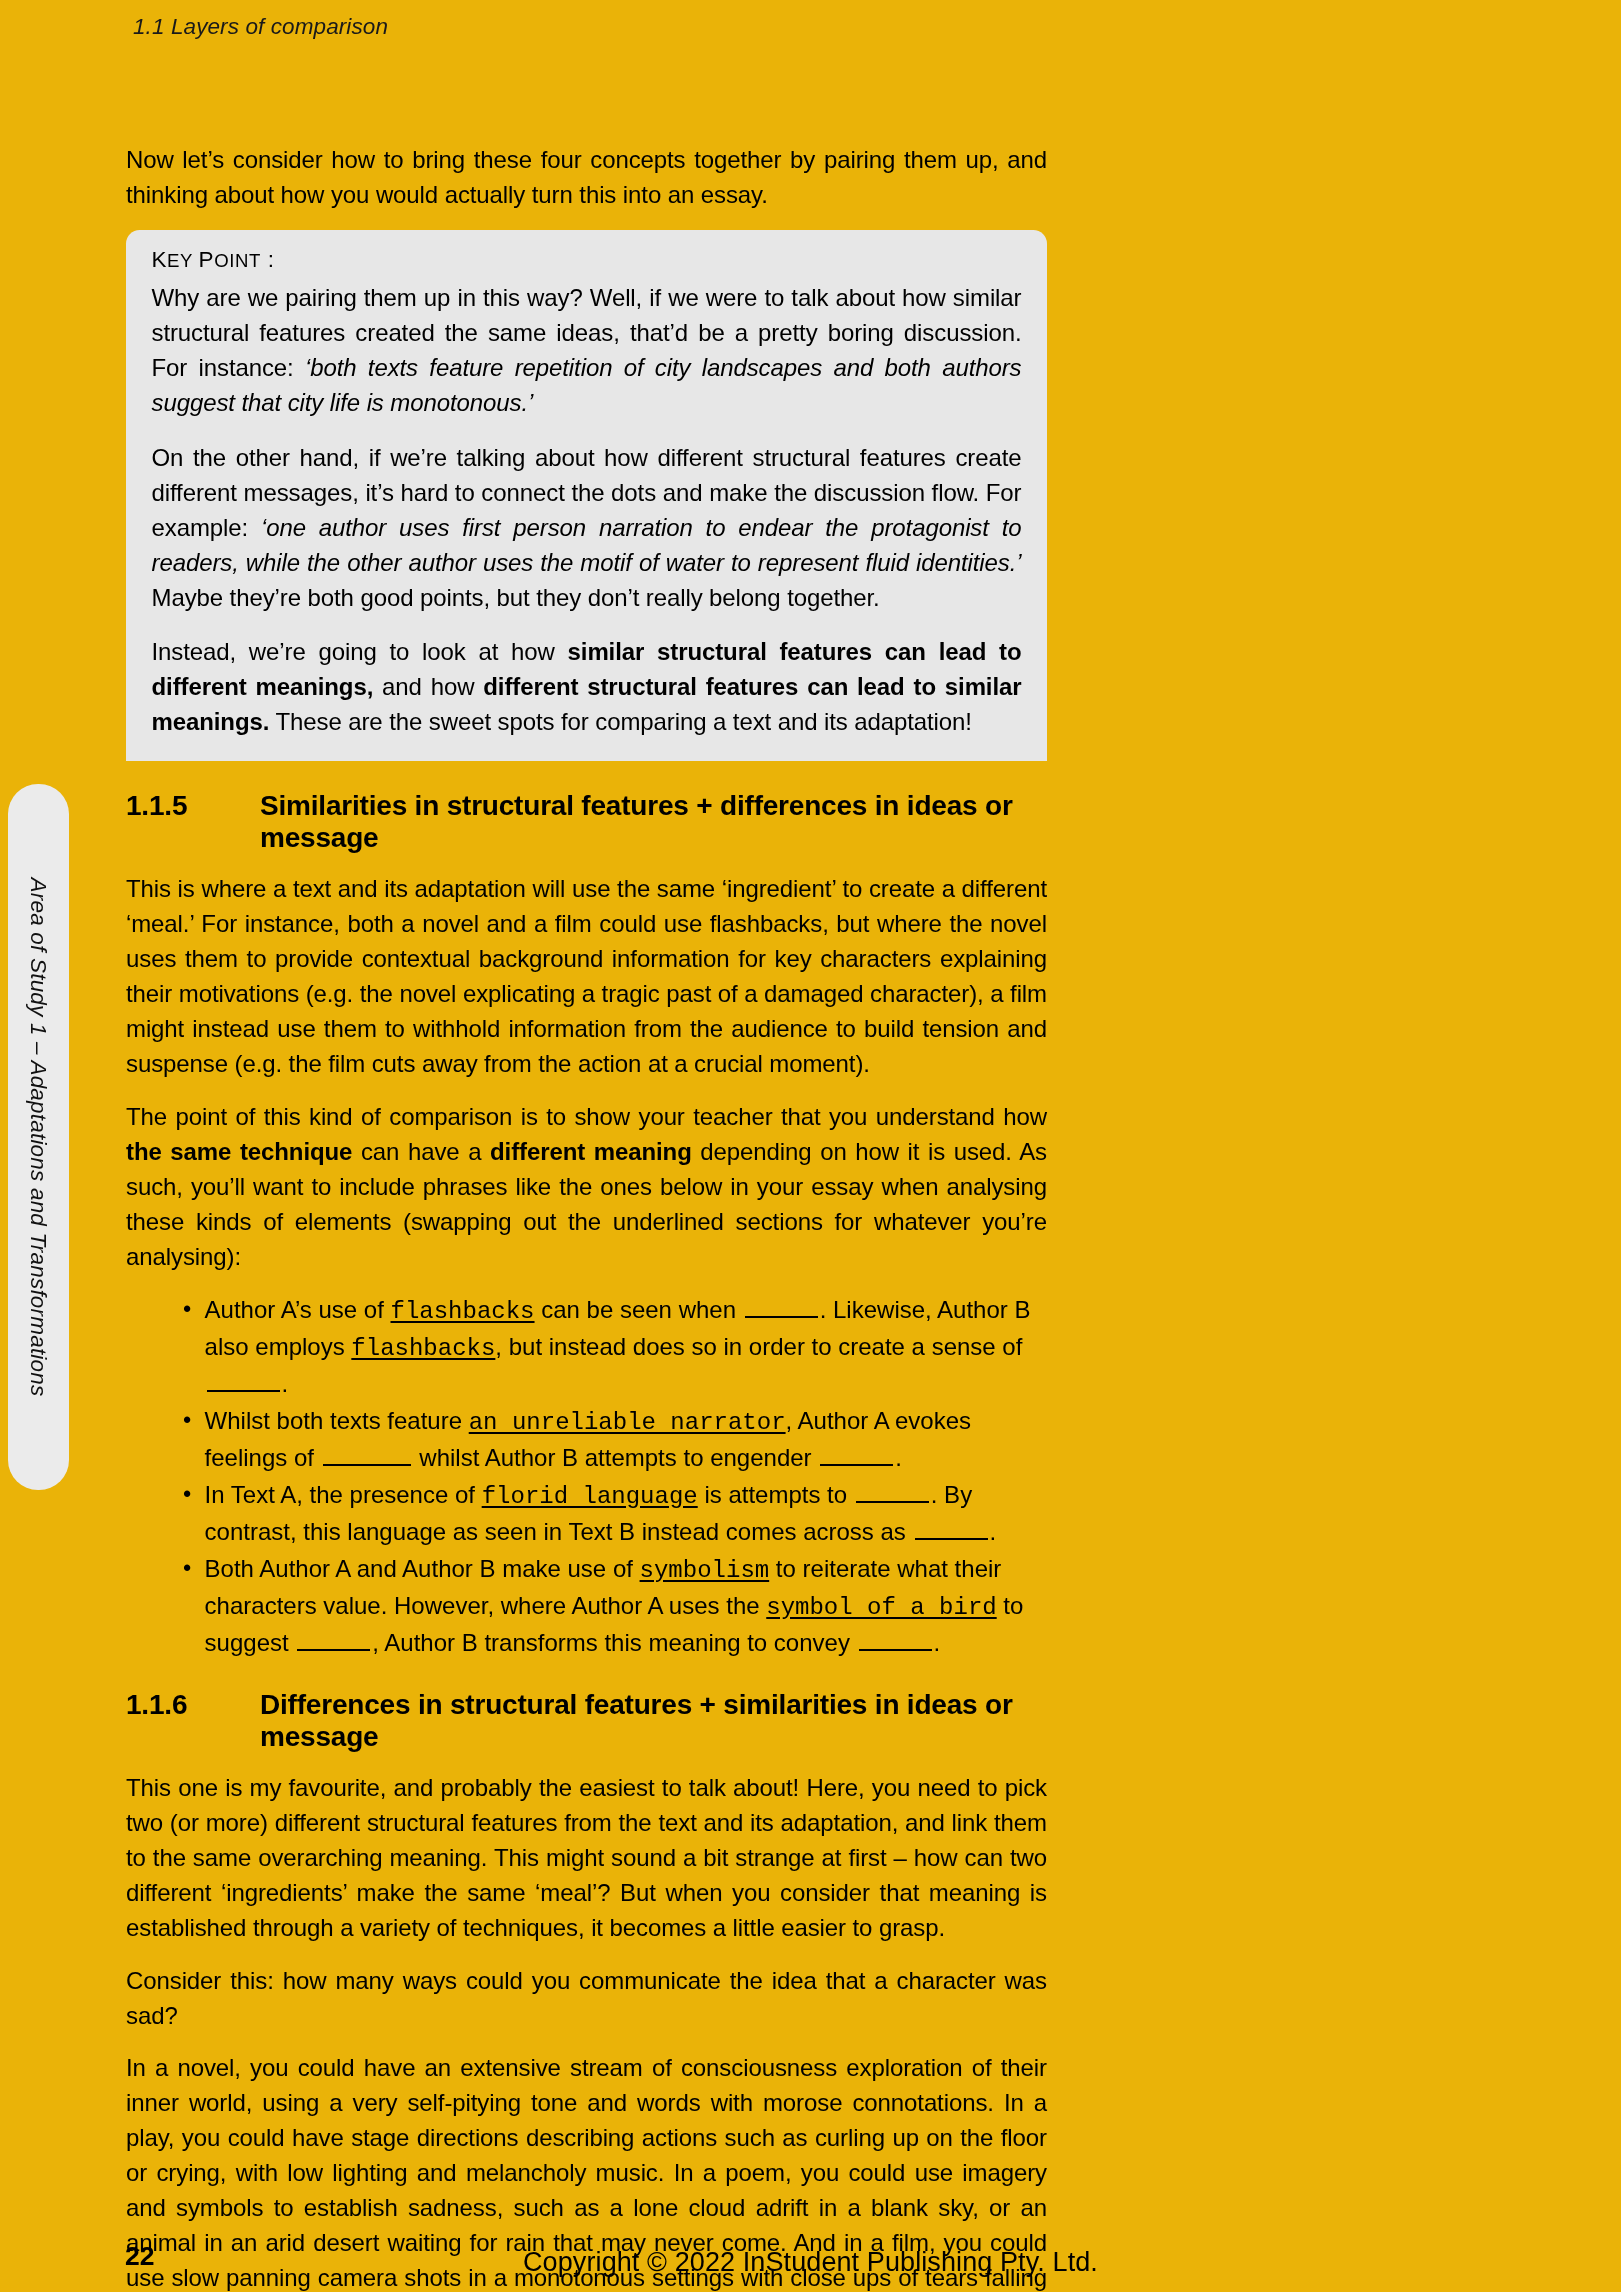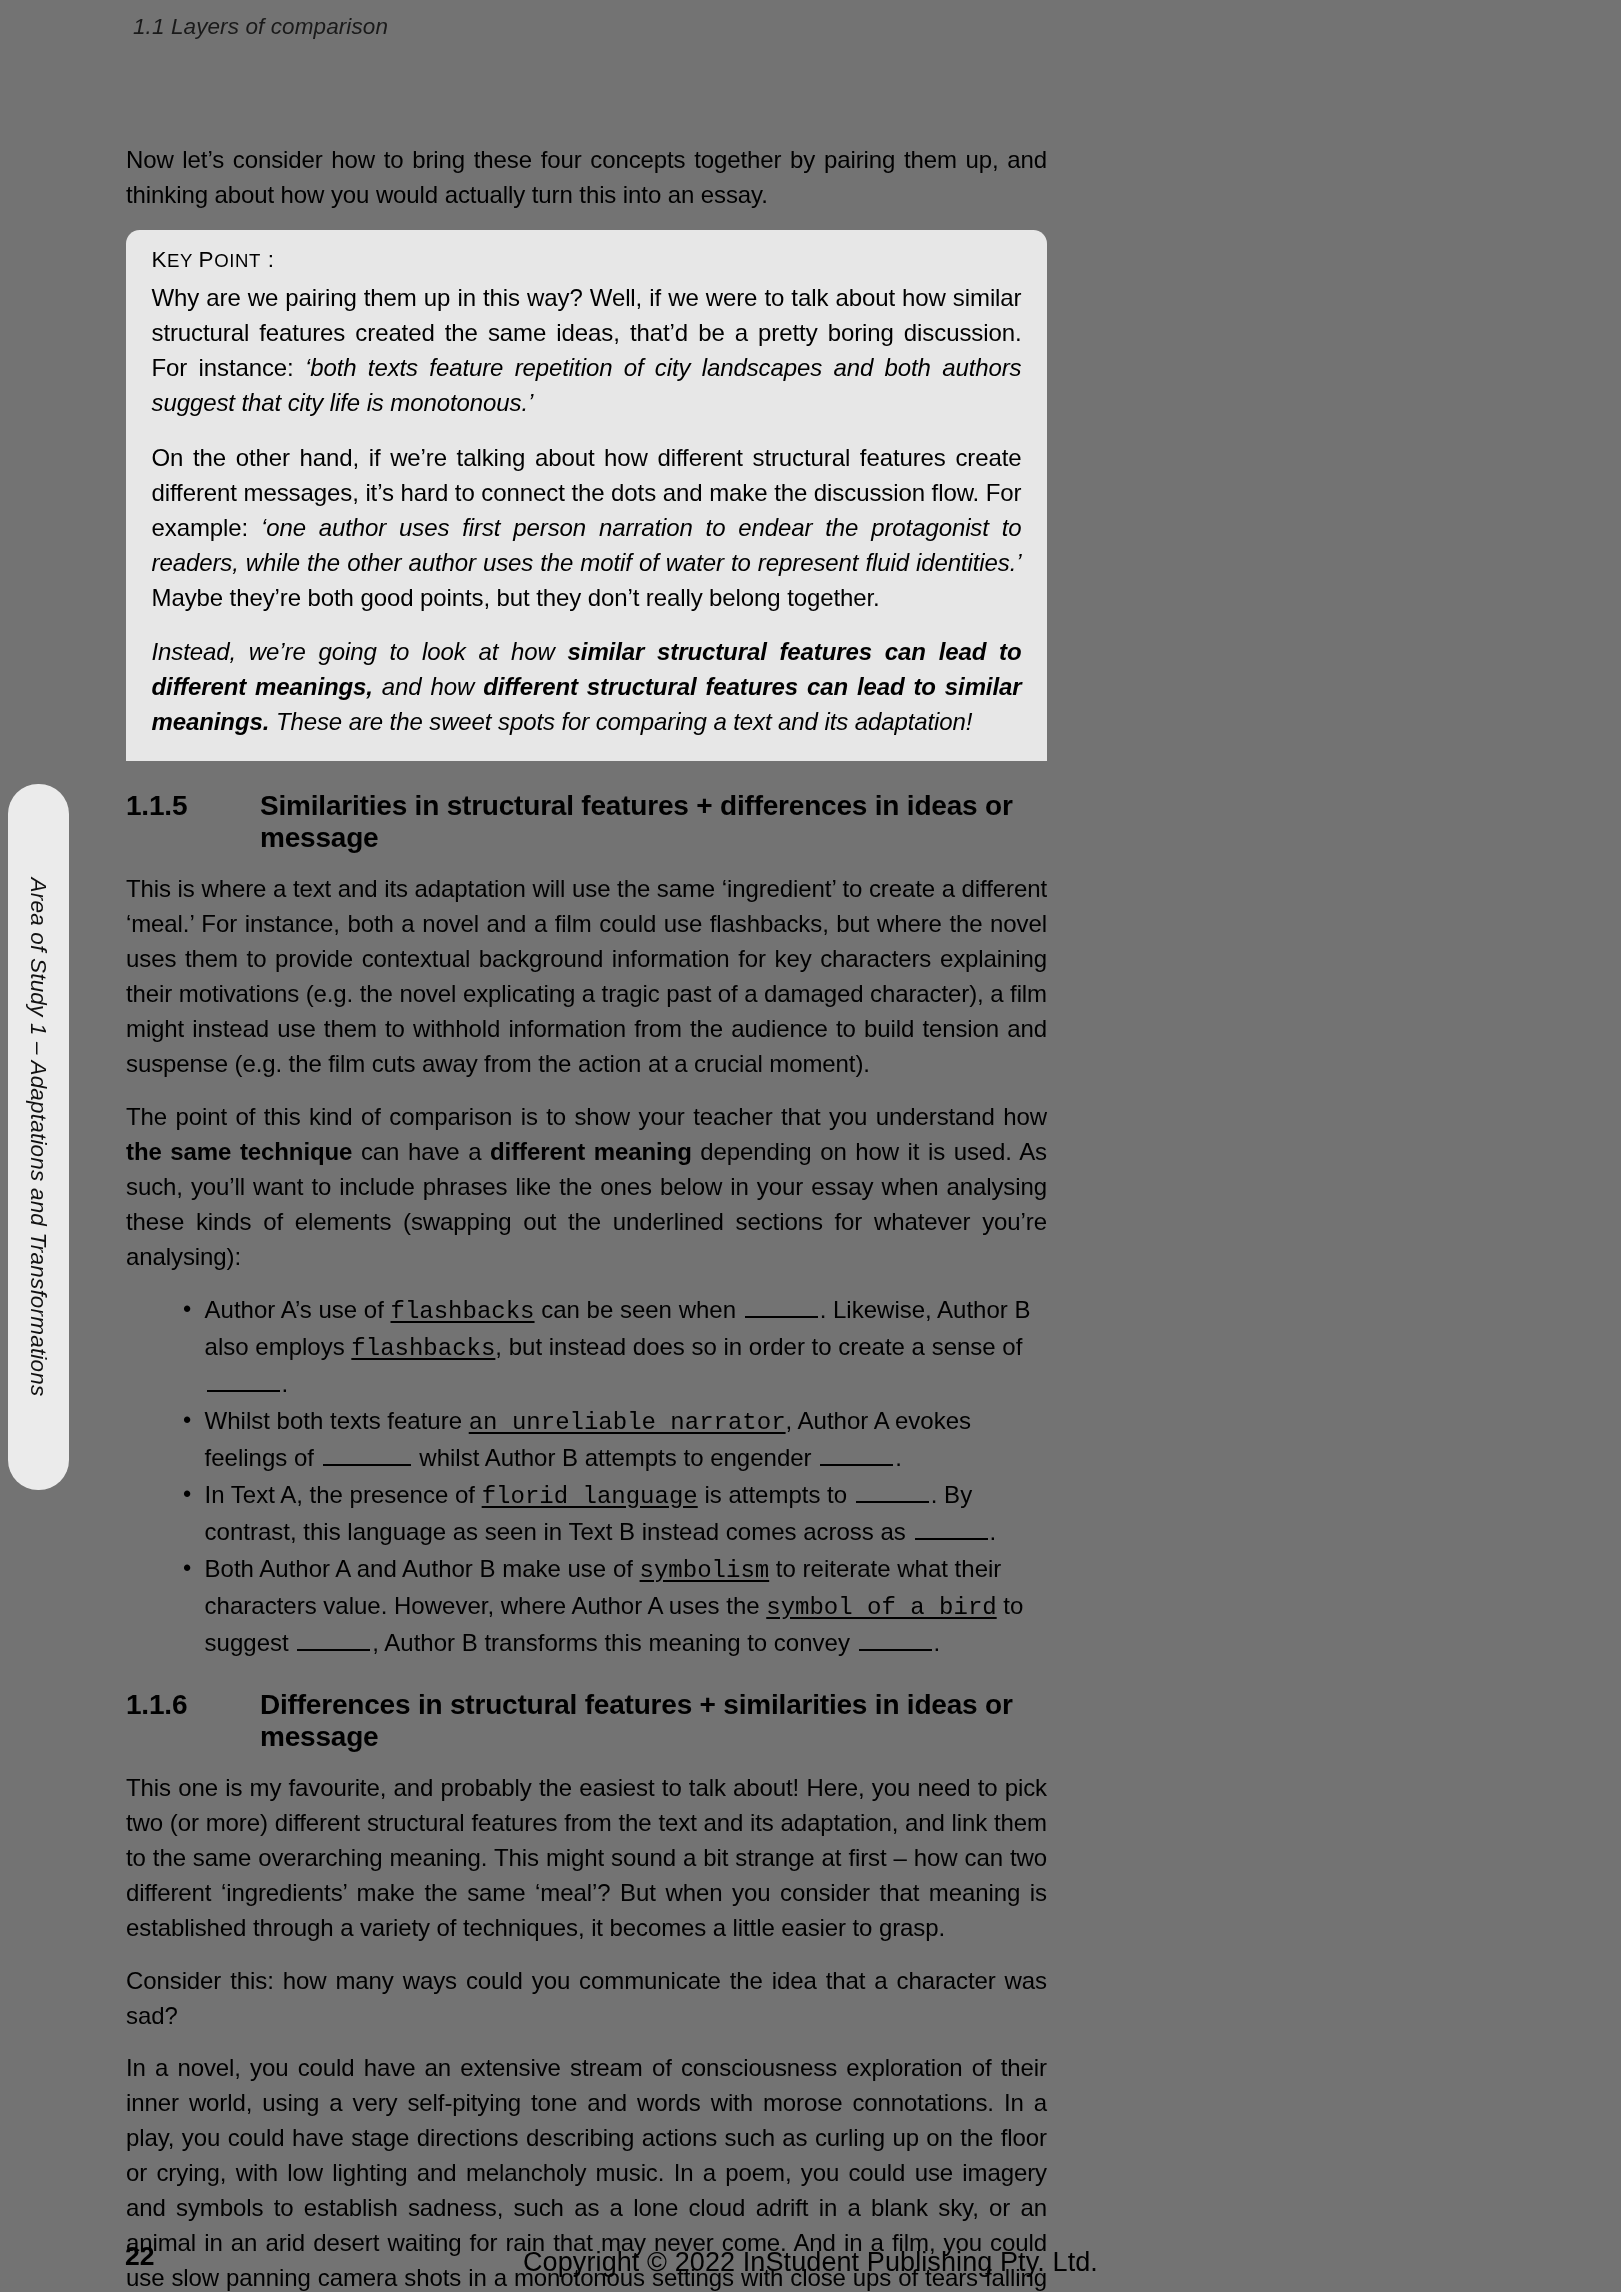--- a/index.html
+++ b/index.html
@@ -13,21 +13,21 @@
     position: relative;
     font-family: "Liberation Sans", sans-serif;
     color: #000000;
     overflow: hidden;
   }
 
   
   .page {
     position: absolute;
     inset: 0;
-    background: #737373;
+    background: #eab308;
   }
 
   
   .running-header {
     position: absolute;
     left: 133px;
     top: 13.7px;
     font-size: 22.5px;
     font-style: italic;
     letter-spacing: 0.1px;
@@ -99,21 +99,21 @@
   .keypoint-title {
     font-size: 22.5px;
     font-weight: normal;
     letter-spacing: 0.6px;
     margin: 0 0 6.9px 0;
   }
   .keypoint-title .sc {
     font-size: 18.6px;
   }
   .keypoint p.body { margin-bottom: 19.6px; }
-  .keypoint p.body:last-child { margin-bottom: 0; font-style: italic; }
+  .keypoint p.body:last-child { margin-bottom: 0; }
 
   
   h2.section {
     font-size: 28px;
     font-weight: bold;
     margin: 29px 0 17.6px 0;
     letter-spacing: -0.2px;
     display: flex;
     gap: 44px;
   }

